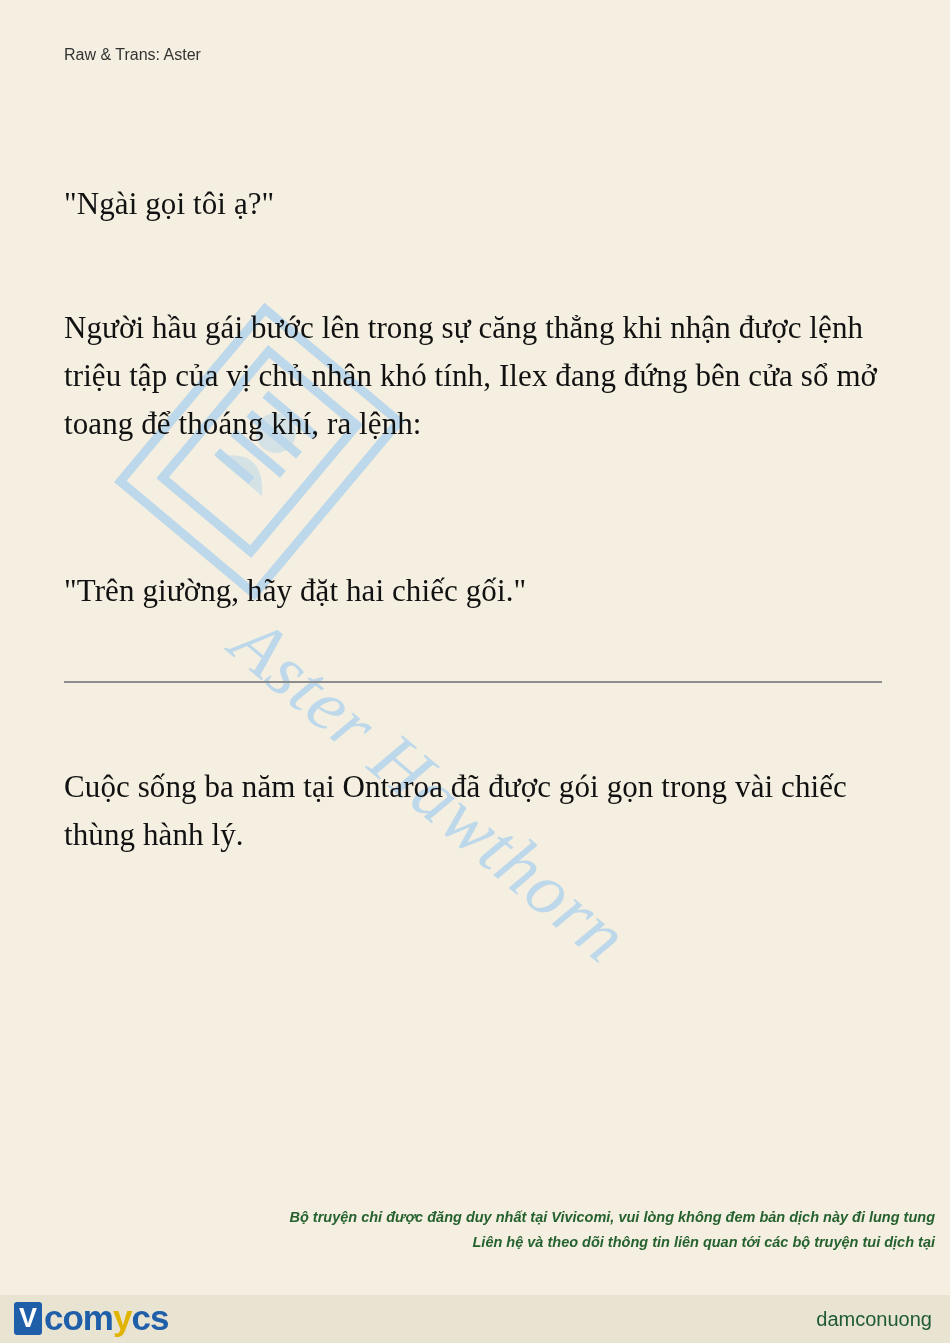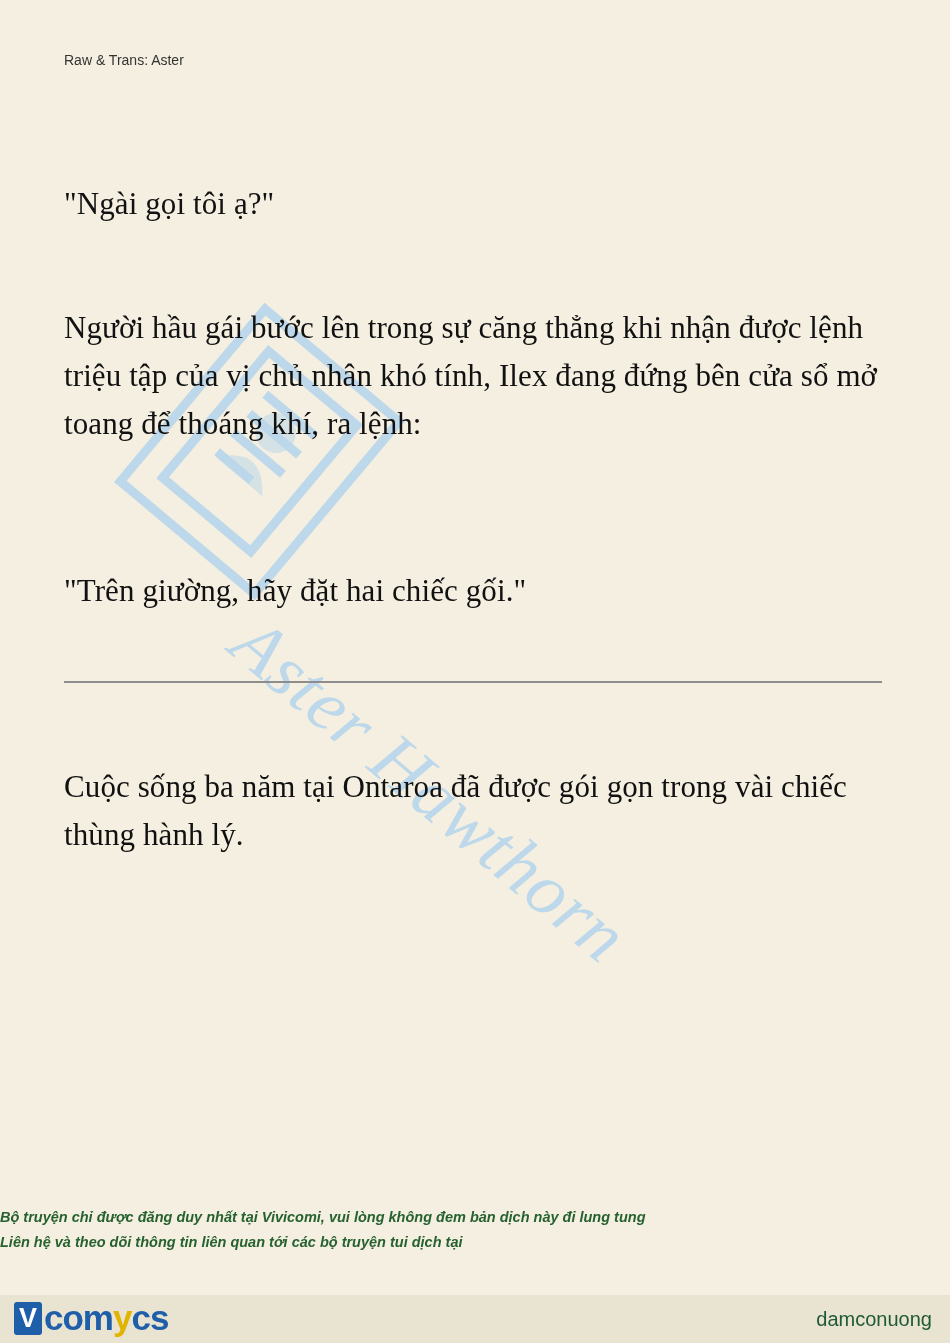--- a/index.html
+++ b/index.html
@@ -53,22 +53,22 @@
     width: 260px;
     height: 290px;
     transform: rotate(40deg);
     transform-origin: 130px 145px;
   }
 
   
   .header-credit {
     position: absolute;
     left: 64px;
-    top: 52px;
-    font-size: 14px;
+    top: 46px;
+    font-size: 16px;
     color: #333333;
     z-index: 3;
     font-family: "Liberation Sans", sans-serif;
   }
 
   
   .content {
     position: absolute;
     left: 64px;
     top: 180px;
@@ -98,21 +98,21 @@
   .para.p4 {
     margin-bottom: 16px;
   }
 
   
   .footer-notes {
     position: absolute;
     left: 0;
     right: 15px;
     top: 1205px;
-    text-align: left;
+    text-align: right;
     z-index: 3;
   }
   .footer-line {
     font-family: "Liberation Sans", sans-serif;
     font-size: 14.5px;
     font-weight: bold;
     font-style: italic;
     color: #26622f;
     line-height: 1.75;
   }

